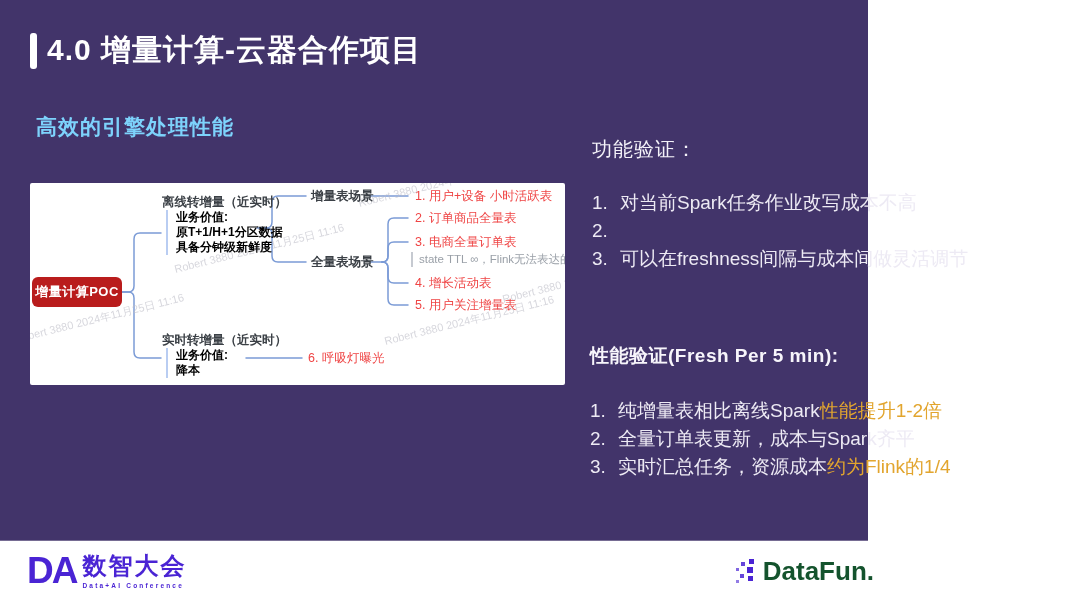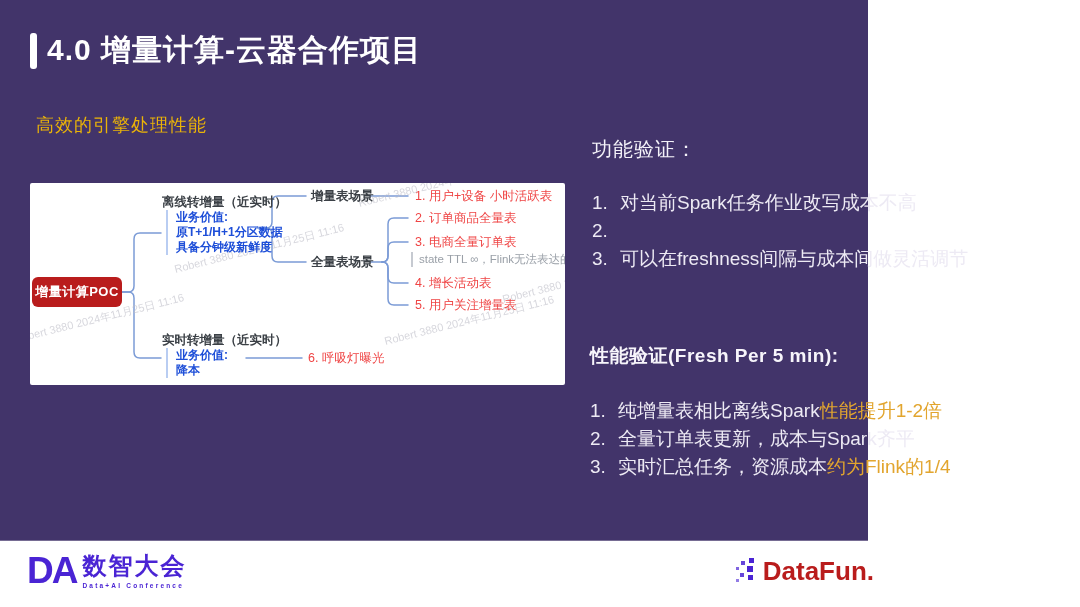--- a/index.html
+++ b/index.html
@@ -7,37 +7,37 @@
   .slide { position:relative; width:1080px; height:607px; overflow:hidden; background:#fff; }
 
   
   .main { position:absolute; top:0; left:0; width:868px; height:541px;
           background:#42346A; border-bottom:1px solid rgba(255,255,255,.28); }
 
   .title-row { position:absolute; top:30px; left:30px; display:flex; align-items:center; }
   .title-bar { width:7px; height:36px; background:#ffffff; border-radius:3px; margin-right:10px; }
   .page-title { color:#ffffff; font-size:30px; font-weight:600; letter-spacing:1px; }
 
-  .subtitle { position:absolute; top:113px; left:36px; color:#eab308; font-size:18px; letter-spacing:1px; }
+  .subtitle { position:absolute; top:113px; left:36px; color:#7dd3fc; font-size:21px; letter-spacing:1px;font-weight:bold; }
 
   
   .panel { position:absolute; left:30px; top:183px; width:535px; height:202px;
            background:#ffffff; border-radius:2px; overflow:hidden; }
   .panel svg.connectors { position:absolute; left:0; top:0; width:535px; height:202px; }
 
   .wm { position:absolute; color:#bdbdc7; opacity:.6; font-size:11px; white-space:nowrap;
         transform:rotate(-14deg); pointer-events:none; }
 
   .root-box { position:absolute; left:2px; top:94px; width:90px; height:30px;
               background:#b91c1c; border-radius:6px; color:#fff; font-size:13px; font-weight:bold;
               display:flex; align-items:center; justify-content:center; letter-spacing:.5px; }
 
   .branch-label { position:absolute; color:#3B4046; font-size:12.5px; font-weight:600; white-space:nowrap; }
   .value-block  { position:absolute; border-left:2px solid #B9CDF2; padding-left:8px; }
-  .value-line   { color:#1d4ed8; font-size:12px; font-weight:600; line-height:15px; white-space:nowrap; }
+  .value-line   { color:#000000; font-size:12px; font-weight:600; line-height:15px; white-space:nowrap; }
 
   .scene-label { position:absolute; color:#3B4046; font-size:12.5px; font-weight:600; white-space:nowrap; }
   .map-item    { position:absolute; color:#ef4444; font-size:12.5px; font-weight:500; white-space:nowrap; }
   .map-note    { position:absolute; color:#9AA0A8; font-size:11.5px; border-left:2px solid #C6CAD1;
                  padding-left:6px; line-height:15px; white-space:nowrap; }
 
   
   .func-heading { position:absolute; left:592px; top:136px; color:#F4F2F9; font-size:20px; letter-spacing:1px; }
   .list { position:absolute; color:#EDEAF4; font-size:19px; }
   .func-list { left:592px; top:189px; }
@@ -48,21 +48,21 @@
   .hl { color:#E2A52E; }
   .perf-heading { position:absolute; left:590px; top:343px; color:#F7F5FB; font-size:19px; font-weight:bold; letter-spacing:.5px; }
 
   
   .footer { position:absolute; left:0; bottom:0; width:902px; height:66px; background:#ffffff; }
   .da-logo { position:absolute; left:27px; top:11px; display:flex; align-items:flex-start; color:#4A24D4; }
   .da-mark { font-size:37px; font-weight:800; letter-spacing:-2px; line-height:38px; }
   .da-right { margin-left:6px; display:flex; flex-direction:column; }
   .da-name { font-size:24px; font-weight:700; letter-spacing:2px; line-height:28px; }
   .da-caption { font-size:6.5px; font-weight:600; letter-spacing:2.2px; margin-top:2px; }
-  .datafun-logo { position:absolute; right:28px; top:16px; display:flex; align-items:flex-start; color:#b91c1c; }
+  .datafun-logo { position:absolute; right:28px; top:16px; display:flex; align-items:center; color:#14532d; }
   .datafun-name { font-size:26px; font-weight:800; letter-spacing:0; line-height:28px; }
   .df-dots { margin-right:5px; }
 </style>
 </head>
 <body>
 
 <div class="slide">
   <div class="main">
 
     <div class="title-row">

